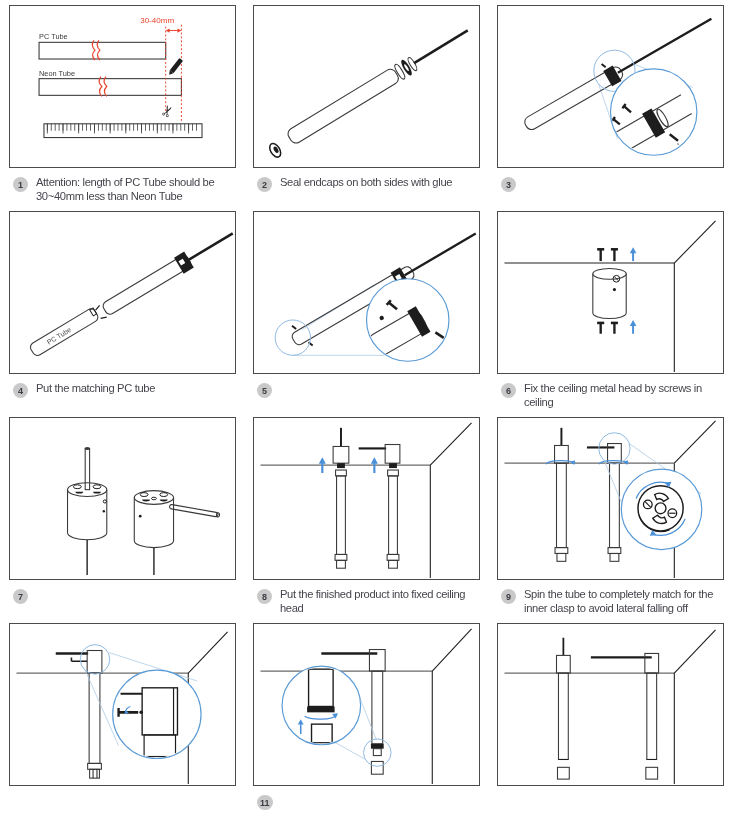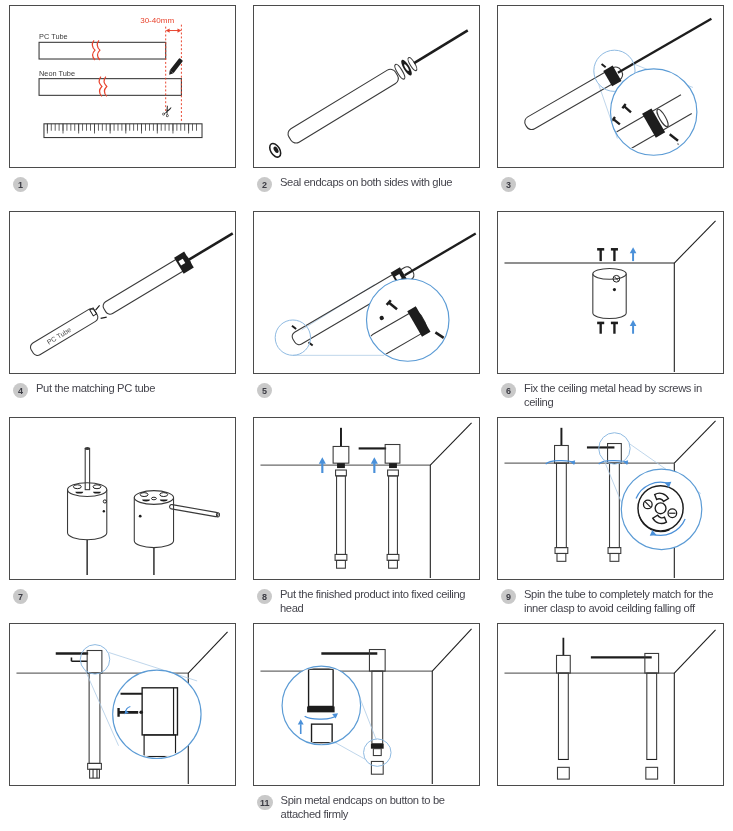--- a/index.html
+++ b/index.html
@@ -56,20 +56,21 @@
         <text x="143" y="113" font-size="15" fill="#1d1d1d" transform="rotate(-65 151 104)">✂</text>
         <g>
           <rect x="28" y="120" width="161" height="14" class="ln"></rect>
           <line x1="31" y1="123.5" x2="187" y2="123.5" stroke="#3a3a3a" stroke-width="7" stroke-dasharray="0.8,3.2"></line>
           <line x1="31" y1="125" x2="187" y2="125" stroke="#3a3a3a" stroke-width="10" stroke-dasharray="0.8,15.2"></line>
         </g>
       </svg>
     </div>
     <div class="caption">
       <span class="badge">1</span>
+      <span class="cap-text">Attention: length of PC Tube should be 30~40mm less than Neon Tube</span>
     </div>
   </section>
 
   <section class="panel">
     <div class="figure">
       <svg viewBox="0 0 216 164">
         <g transform="translate(30,135) rotate(-31.3)">
           <rect x="0" y="-8" width="127" height="16" rx="6" class="ln" stroke-width="1.2"></rect>
           <ellipse cx="131" cy="0" rx="2.6" ry="8.6" class="ln"></ellipse>
           <ellipse cx="139" cy="0" rx="3" ry="9.2" class="blk"></ellipse>
@@ -375,21 +376,21 @@
           <path class="lnb" stroke-width="1.4" d="M165,106 a10,10 0 0 1 -14,-4 l5,-3 a5,5 0 0 0 7,2 z"></path>
           <path class="blue" stroke-width="1.3" d="M134,82 a27,27 0 0 1 34,-15"></path>
           <path class="bluef" d="M170,65 l-7,0.6 4.4,5.4 z"></path>
           <path class="blue" stroke-width="1.3" d="M184,103 a27,27 0 0 1 -34,15"></path>
           <path class="bluef" d="M148,120 l7,-0.6 -4.4,-5.4 z"></path>
         </g>
       </svg>
     </div>
     <div class="caption">
       <span class="badge">9</span>
-      <span class="cap-text">Spin the tube to completely match for the inner clasp to avoid ceilding falling off</span>
+      <span class="cap-text">Spin the tube to completely match for the inner clasp to avoid lateral falling off</span>
     </div>
   </section>
 
   <section class="panel">
     <div class="figure">
       <svg viewBox="0 0 216 164">
         <g>
           <line x1="0" y1="50" x2="175" y2="50" stroke="#6a6a6a" stroke-width="1.4"></line>
           <line x1="175" y1="50" x2="215" y2="8" class="lnb" stroke-width="1.1"></line>
           <line x1="175" y1="50" x2="175" y2="163" class="lnb" stroke-width="1.1"></line>
@@ -463,21 +464,20 @@
         </g>
         <defs>
             <clipPath id="clip11">
               <circle cx="62" cy="83" r="39"></circle>
             </clipPath>
           </defs>
       </svg>
     </div>
     <div class="caption">
       <span class="badge">11</span>
-      <span class="cap-text">Spin metal endcaps on button to be attached firmly</span>
     </div>
   </section>
 
   <section class="panel">
     <div class="figure">
       <svg viewBox="0 0 216 164">
         <g>
           <line x1="0" y1="50" x2="173" y2="50" stroke="#6a6a6a" stroke-width="1.4"></line>
           <line x1="173" y1="50" x2="215" y2="6" class="lnb" stroke-width="1.1"></line>
           <line x1="173" y1="50" x2="173" y2="163" class="lnb" stroke-width="1.1"></line>

